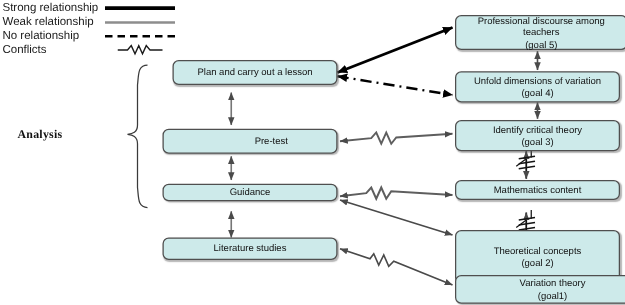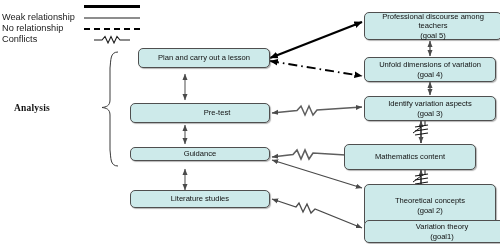--- a/index.html
+++ b/index.html
@@ -54,20 +54,21 @@
   svg.overlay{position:absolute;left:0;top:0;width:500px;height:244px;overflow:visible;}
 </style>
 </head>
 <body>
 
 <div id="stage">
 
   <div class="legend">
 
     <div class="legend-row">
+      <span class="legend-label">Strong relationship</span>
       <span class="legend-art">
           <i class="lg-strong"></i>
         </span>
     </div>
 
     <div class="legend-row">
       <span class="legend-label">Weak relationship</span>
       <span class="legend-art">
           <i class="lg-weak"></i>
         </span>
@@ -196,25 +197,25 @@
     <span>Professional discourse among teachers</span>
     <span>(goal 5)</span>
   </div>
 
   <div class="box" style="left:364px;top:57px;width:132px;height:25px;flex-direction:column;">
     <span>Unfold dimensions of variation</span>
     <span>(goal 4)</span>
   </div>
 
   <div class="box" style="left:364px;top:96px;width:132px;height:25px;flex-direction:column;">
-    <span>Identify variation aspects</span>
+    <span>Identify critical theory</span>
     <span>(goal 3)</span>
   </div>
 
-  <div class="box" style="left:344px;top:144px;width:132px;height:26px;justify-content:center;">
+  <div class="box" style="left:364px;top:144px;width:132px;height:16px;justify-content:center;">
     <span>Mathematics content</span>
   </div>
 
   <div class="box" style="left:364px;top:184px;width:132px;height:43px;flex-direction:column;">
     <span>Theoretical concepts</span>
     <span>(goal 2)</span>
   </div>
 
   <div class="box" style="left:364px;top:220px;width:156px;height:23px;flex-direction:column;">
     <span>Variation theory</span>

